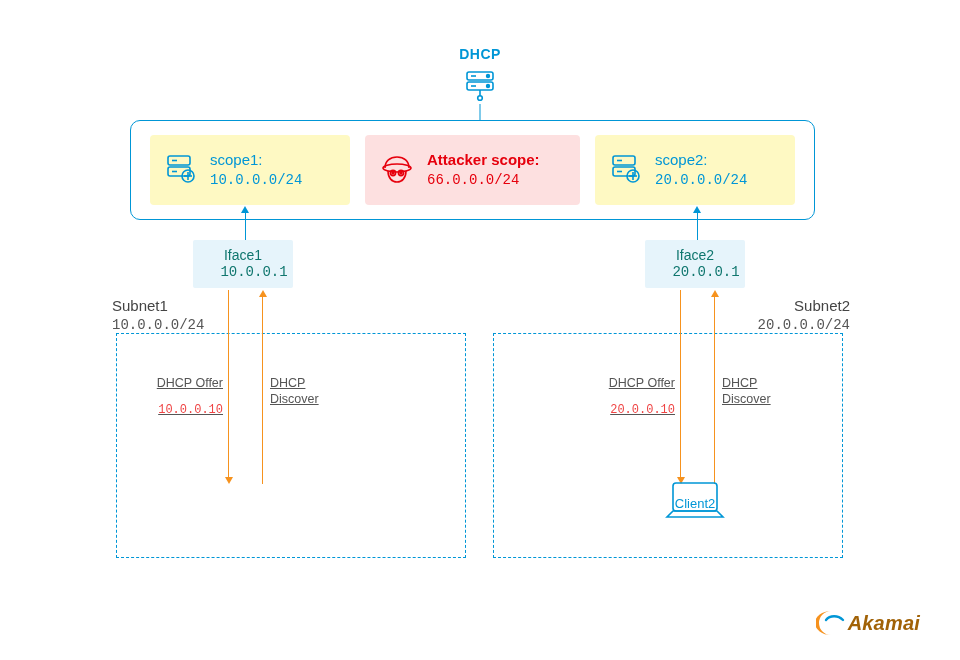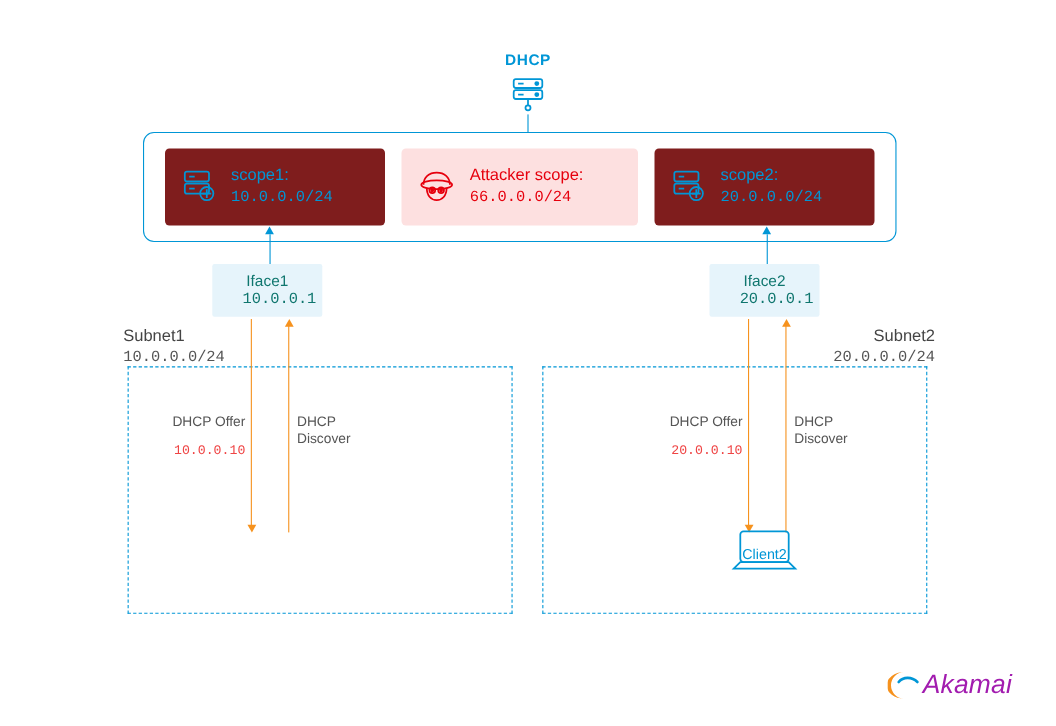--- a/index.html
+++ b/index.html
@@ -44,35 +44,35 @@
     width: 0; height: 16px;
     border-left: 1.5px solid #0096d6;
     transform: translateX(-50%);
   }
 
   
   .scope {
     position: absolute;
     top: 135px;
     height: 70px;
-    background: #7f1d1d;
+    background: #fef9c3;
     border-radius: 4px;
     display: flex; align-items: center;
     padding: 0 14px;
     gap: 12px;
   }
   .scope .txt { line-height: 1.35; }
   .scope .name { color: #0096d6; font-weight: 500; font-size: 15px; }
   .scope .cidr { color: #0096d6; font-family: "Courier New", monospace; font-size: 14px; }
   .scope.blue svg { color: #0096d6; }
   .scope.red {
     background: #fde0e0;
   }
   .scope.red .name, .scope.red .cidr, .scope.red svg { color: #e6000d; }
-  .scope.red .name { font-weight: 400; }
+  .scope.red .name { font-weight: 700; }
   #scope1 { left: 150px; width: 200px; }
   #attacker { left: 365px; width: 215px; }
   #scope2 { left: 595px; width: 200px; }
 
   
   .iface {
     position: absolute;
     top: 240px;
     width: 100px; height: 48px;
     background: #e6f4fb;
@@ -168,38 +168,39 @@
   #offer1 { left: 218px; }
   #disc1  { left: 252px; }
   #offer2 { left: 670px; }
   #disc2  { left: 704px; }
 
   .flow-lbl {
     position: absolute;
     font-size: 12.5px;
     color: #555;
     line-height: 1.3;
+    text-decoration: underline;
   }
   .flow-lbl .ip { font-family: "Courier New", monospace; color: #ef4444; font-size: 12px; margin-top: 12px; }
   #offerlbl1 { left: 145px; top: 375px; text-align: right; width: 78px; }
   #disclbl1  { left: 270px; top: 375px; width: 80px; }
   #offerlbl2 { left: 597px; top: 375px; text-align: right; width: 78px; }
   #disclbl2  { left: 722px; top: 375px; width: 80px; }
 
   
   .akamai {
     position: absolute;
     right: 40px; bottom: 22px;
     display: flex; align-items: center; gap: 2px;
   }
   .akamai .wave { width: 30px; height: 30px; }
   .akamai .word {
-    color: #a21caf;
-    font-weight: 400;
-    font-size: 24px;
+    color: #a16207;
+    font-weight: 700;
+    font-size: 20px;
     letter-spacing: .2px;
     font-style: italic;
   }
 </style>
 </head>
 <body>
 
 <div class="diagram">
 
   <div class="dhcp-title">DHCP</div>

